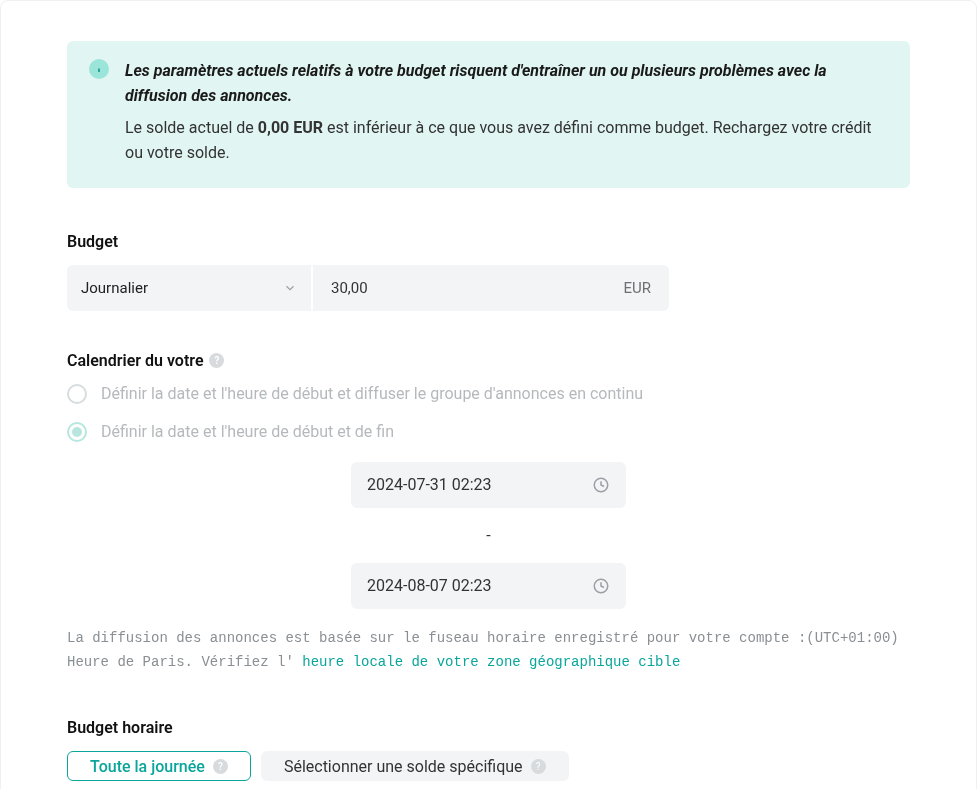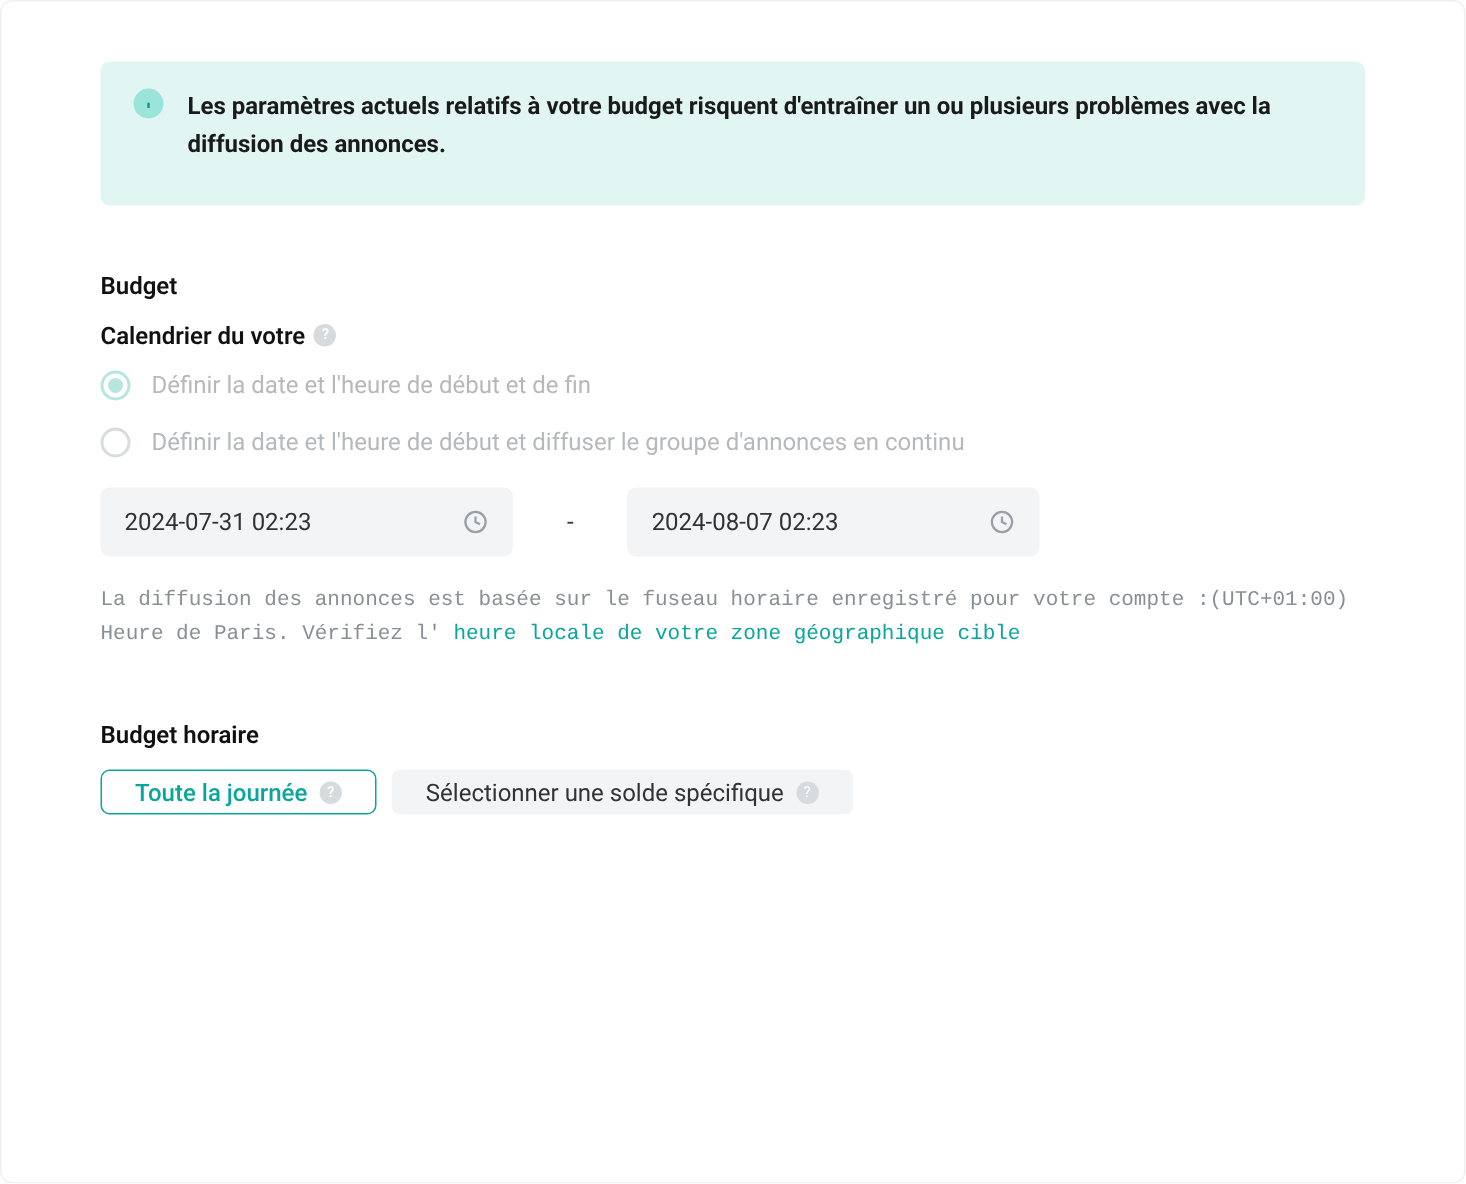--- a/index.html
+++ b/index.html
@@ -42,20 +42,21 @@
     align-items: center;
     justify-content: center;
   }
   .alert-icon svg { width: 12px; height: 12px; }
   .alert-headline {
     font-weight: 700;
     color: #1a1a1a;
     line-height: 1.55;
     margin-bottom: 6px;
     font-size: 16px;
+    font-style: italic;
   }
   .alert-body {
     color: #333;
     line-height: 1.6;
     font-size: 16px;
   }
   .alert-body .amount { font-weight: 700; }
   .field-label {
     font-size: 16px;
     font-weight: 600;
@@ -134,22 +135,23 @@
     content: "";
     position: absolute;
     top: 3px; left: 3px;
     width: 10px; height: 10px;
     border-radius: 50%;
     background: #b7e6df;
   }
   .date-row {
     display: flex;
     align-items: center;
-    gap: 36px;
+    gap: 18px;
     margin-bottom: 18px;
+    flex-direction: column;
   }
   .date-input {
     width: 275px;
     height: 46px;
     background: #f3f4f5;
     border-radius: 6px;
     display: flex;
     align-items: center;
     justify-content: space-between;
     padding: 0 16px;
@@ -197,37 +199,52 @@
 
 
   <div class="alert">
     <span class="alert-icon">
       <svg viewBox="0 0 24 24" fill="none" stroke="#0a8f86" stroke-width="3">
           <line x1="12" y1="7" x2="12" y2="7"></line>
           <line x1="12" y1="11" x2="12" y2="18"></line>
         </svg>
     </span>
     <div class="alert-headline">Les paramètres actuels relatifs à votre budget risquent d'entraîner un ou plusieurs problèmes avec la diffusion des annonces.</div>
+    <div class="alert-body">
+      <span>Le solde actuel de </span><span class="amount">0,00  EUR</span><span> est inférieur à ce que vous avez défini comme budget. Rechargez votre crédit ou votre solde.</span>
+    </div>
   </div>
 
   <div class="field-label">Budget</div>
+  <div class="budget-row">
+    <div class="select">
+      <span>Journalier</span>
+      <svg class="chevron" viewBox="0 0 24 24" fill="none" stroke="#9aa0a5" stroke-width="2">
+          <polyline points="6 9 12 15 18 9"></polyline>
+        </svg>
+    </div>
+    <div class="amount-input">
+      <span class="val">30,00</span>
+      <span class="cur">EUR</span>
+    </div>
+  </div>
 
   <div class="field-label">
     <span>Calendrier du votre</span>
     <span class="help-dot">?</span>
   </div>
 
   <div class="radio-group">
     <div class="radio-row">
+      <span class="radio"></span>
+      <span>Définir la date et l'heure de début et diffuser le groupe d'annonces en continu</span>
+    </div>
+    <div class="radio-row">
       <span class="radio checked"></span>
       <span>Définir la date et l'heure de début et de fin</span>
-    </div>
-    <div class="radio-row">
-      <span class="radio"></span>
-      <span>Définir la date et l'heure de début et diffuser le groupe d'annonces en continu</span>
     </div>
   </div>
 
   <div class="date-row">
     <div class="date-input">
       <span>2024-07-31 02:23</span>
       <svg class="clock-icon" viewBox="0 0 24 24" fill="none" stroke="#9aa0a5" stroke-width="2">
           <circle cx="12" cy="12" r="9"></circle>
           <polyline points="12 7 12 12 16 14"></polyline>
         </svg>

